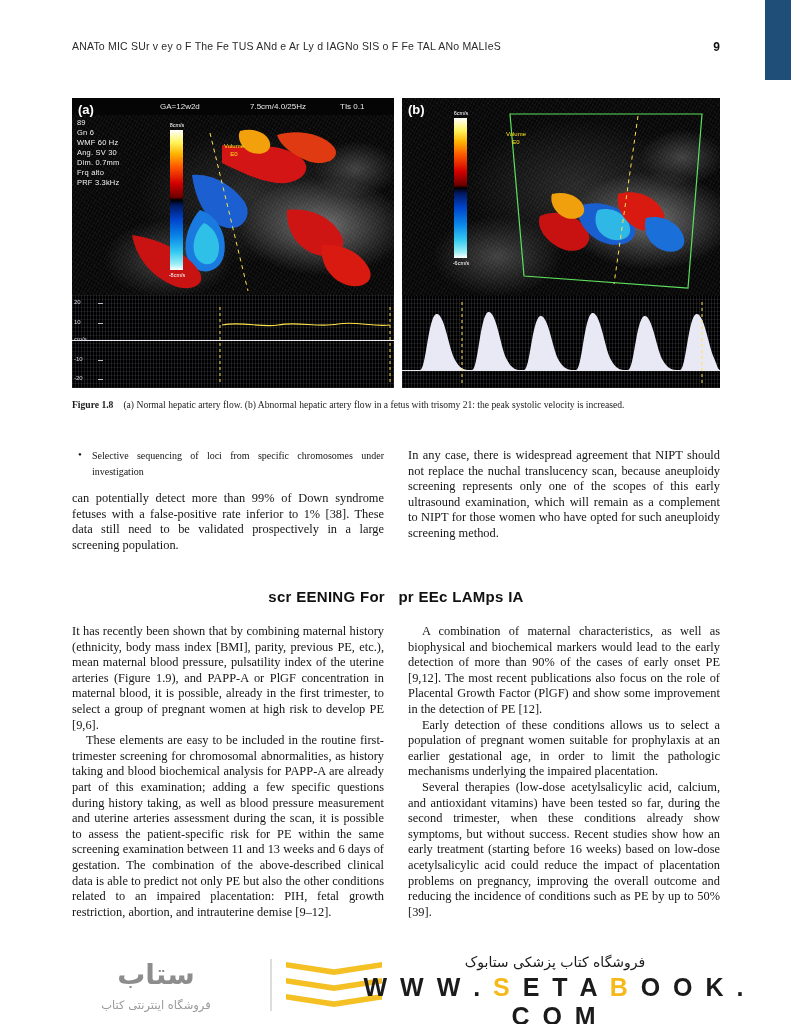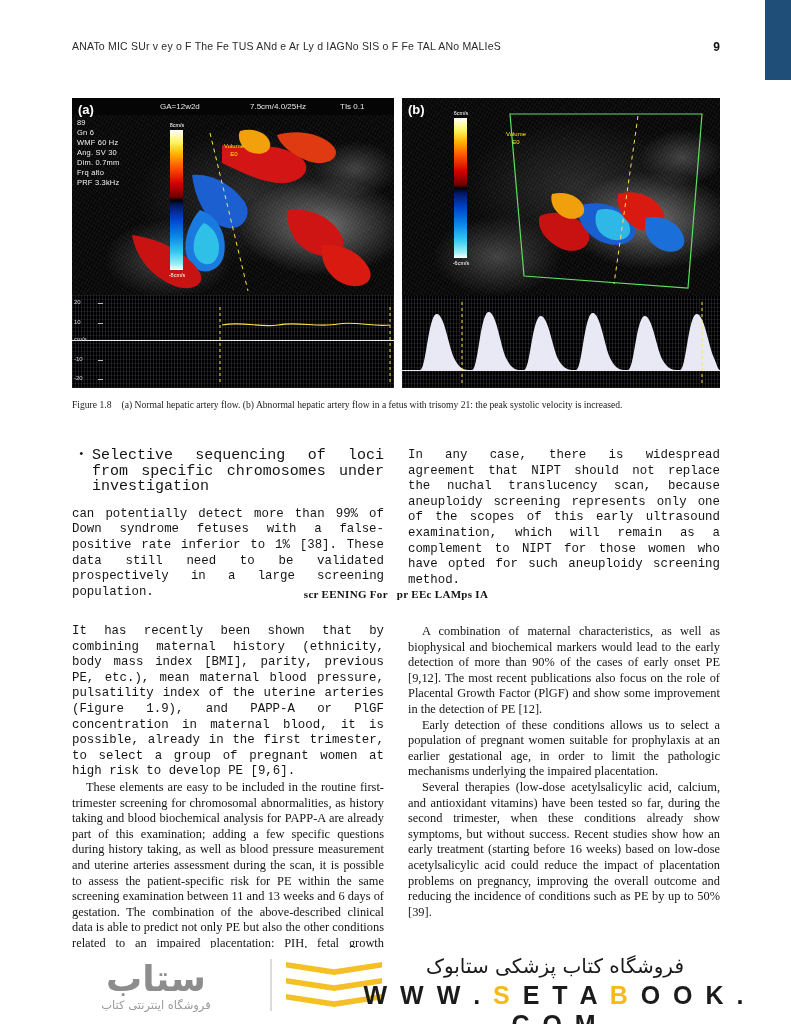--- a/index.html
+++ b/index.html
@@ -107,83 +107,83 @@
     font-family: "Liberation Sans", sans-serif; font-size: 6px; color: #d8d8e6;
   }
   .tick { position: absolute; left: 26px; width: 5px; height: 1px; background: #bfbfcf; }
 
   
   .caption {
     position: absolute; left: 72px; top: 398px; width: 648px;
     font-family: "Liberation Serif", serif; font-size: 9.6px; line-height: 13px;
     color: #1a1a1a; text-align: justify;
   }
-  .caption b { font-weight: normal; }
+  .caption b { font-weight: bold; }
   .caption .gap { display: inline-block; width: 10px; }
 
   
   .col { position: absolute; width: 312px; text-align: justify; color: #141414; }
   .col p { font-size: 12.4px; line-height: 15.6px; text-indent: 14px; }
-  .col p.noind { text-indent: 0; font-family: Liberation Mono, monospace; }
+  .col p.noind { text-indent: 0; }
   .col ul { list-style: none; }
   .col li {
     position: relative; padding-left: 20px;
-    font-size: 15px; line-height: 15.6px; font-family: Liberation Mono, monospace;
+    font-size: 10px; line-height: 15.6px;
   }
   .col li::before {
     content: "\2022"; position: absolute; left: 6px; top: -1px; font-size: 11px;
   }
 
   .colL-top { left: 72px; top: 448px; }
   .colR-top { left: 408px; top: 448px; }
   .colL-bot { left: 72px; top: 624px; }
   .colR-bot { left: 408px; top: 624px; }
 
   
   .section-head {
     position: absolute; left: 72px; top: 588px; width: 648px;
     text-align: center;
-    font-family: Liberation Serif, serif;
-    font-size: 11px; font-weight: bold; color: #111;
+    font-family: Liberation Sans, sans-serif;
+    font-size: 15px; font-weight: bold; color: #111;
     letter-spacing: .3px; white-space: pre;
   }
 
   
   .footer {
     position: absolute; left: 0; bottom: 0; width: 791px; height: 76px;
     background: #ffffff; display: flex; align-items: center;
   }
   .brand-left {
     position: absolute; left: 56px; top: 8px;
     display: flex; align-items: center; gap: 14px;
   }
   .logo-mark { position: relative; width: 200px; height: 58px; }
   .logo-word {
     position: absolute; left: 0; top: 2px; width: 200px;
     text-align: center; font-family: "DejaVu Sans", sans-serif;
-    font-size: 36px; font-weight: bold; color: #8d8d8d; direction: rtl;
+    font-size: 28px; font-weight: bold; color: #8d8d8d; direction: rtl;
     letter-spacing: -1px;
   }
   .logo-sub {
     position: absolute; left: 0; bottom: 2px; width: 200px;
     text-align: center; font-family: "DejaVu Sans", sans-serif;
     font-size: 11.5px; color: #9a9a9a; direction: rtl;
   }
   .logo-div { width: 2px; height: 52px; background: #dcdcdc; }
   .chevstack { position: relative; width: 96px; height: 58px; }
   .chev {
     position: absolute; left: 0; width: 96px; height: 13px;
     background: #f5c024;
     clip-path: polygon(0 0, 50% 55%, 100% 0, 100% 42%, 50% 100%, 0 42%);
   }
   .brand-right {
     position: absolute; right: 36px; top: 6px; text-align: center; width: 400px;
   }
   .brand-fa {
-    font-family: "DejaVu Sans", sans-serif; font-size: 20px; color: #1b1b1b;
+    font-family: "DejaVu Sans", sans-serif; font-size: 14px; color: #1b1b1b;
     direction: rtl; margin-bottom: 3px;
   }
   .brand-url {
     font-family: "Liberation Sans", sans-serif; font-size: 25px;
     font-weight: bold; color: #1b1b1b; letter-spacing: 3px;
   }
   .brand-url .hl { color: #f5b91b; }
 </style>
 </head>
 <body>

